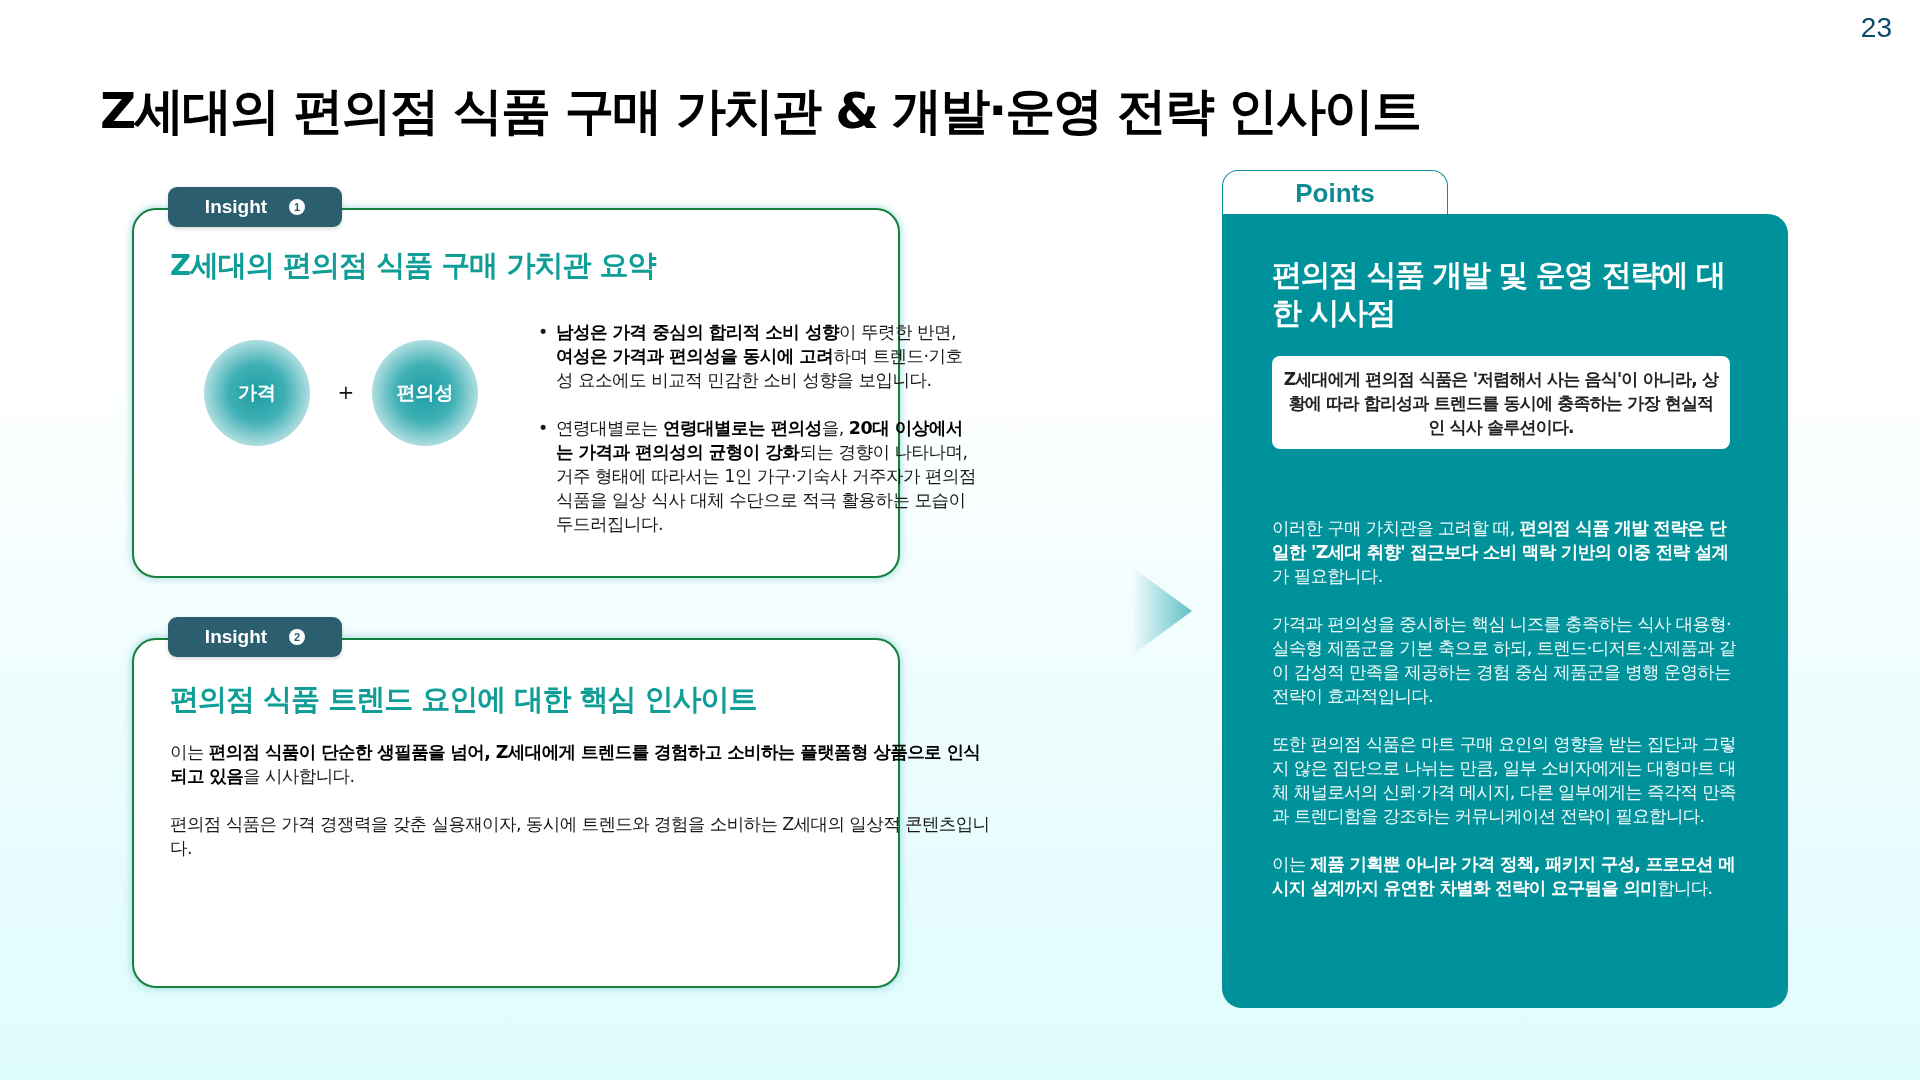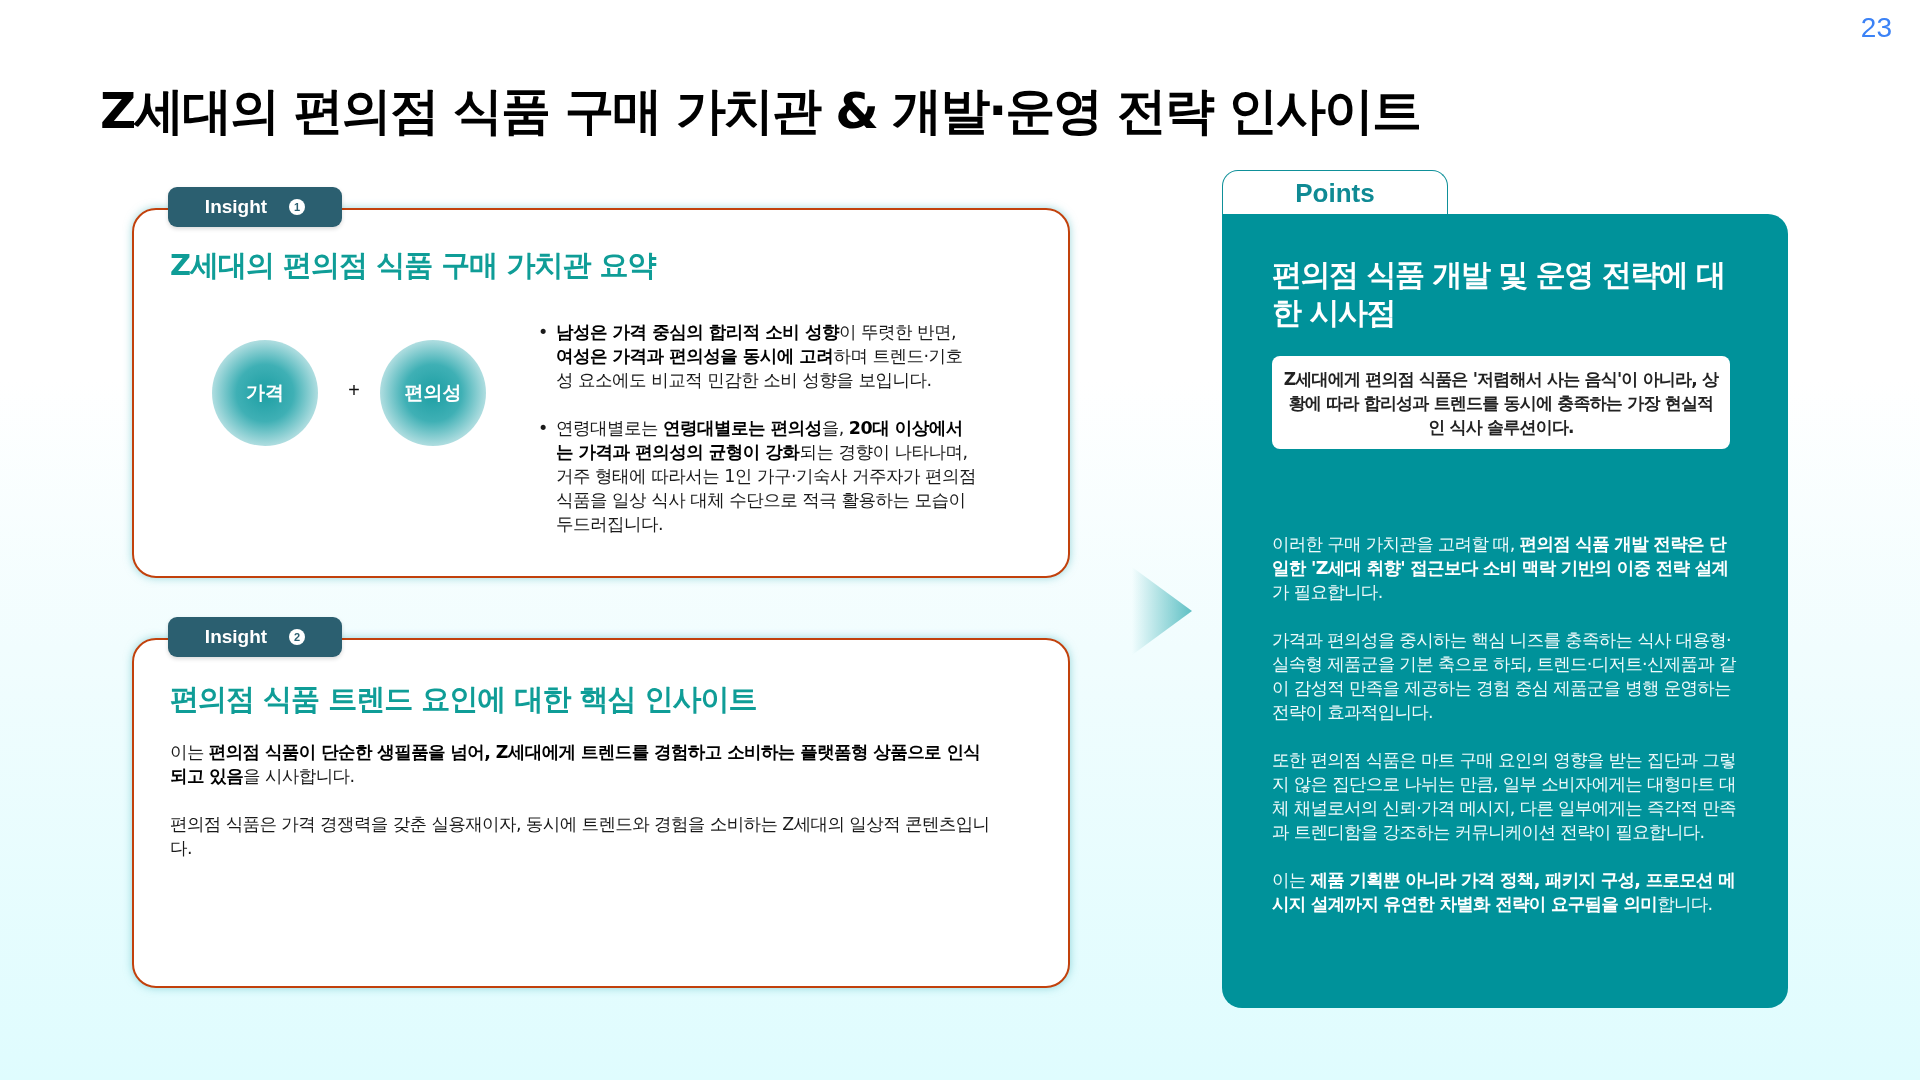--- a/index.html
+++ b/index.html
@@ -5,32 +5,32 @@
   * { box-sizing: border-box; margin: 0; padding: 0; }
   html, body { width: 1920px; height: 1080px; overflow: hidden; }
   body {
     position: relative;
     font-family: "DejaVu Sans", "Liberation Sans", sans-serif;
     background: linear-gradient(180deg, #ffffff 0%, #ffffff 35%, #f1fdfe 60%, #dffcfe 100%);
     color: #111;
   }
   .page-number {
     position: absolute; top: 12px; right: 28px;
-    font-size: 28px; font-weight: 300; color: #3b82f6;
+    font-size: 28px; font-weight: 300; color: #0c4a6e;
     font-family: "Liberation Sans", sans-serif;
   }
   .page-title {
     position: absolute; left: 100px; top: 78px;
     font-size: 50px; font-weight: 700; letter-spacing: -2px; color: #000;
     font-family: "DejaVu Sans", sans-serif;
   }
   .card {
-    position: absolute; left: 132px; width: 938px;
+    position: absolute; left: 132px; width: 768px;
     background: #fff; border-radius: 24px;
-    border: 2px solid #c2410c;
+    border: 2px solid #15803d;
     box-shadow: 0 0 8px rgba(72, 182, 190, 0.55);
   }
   .card-1 { top: 208px; height: 370px; }
   .card-2 { top: 638px; height: 350px; padding-left: 18px; }
   .badge {
     position: absolute; left: 168px; width: 174px; height: 40px;
     background: #2b5f70; border-radius: 9px;
     color: #fff; font-size: 19px; font-weight: 600;
     display: flex; align-items: center; justify-content: center; gap: 22px;
     box-shadow: 0 2px 4px rgba(0,0,0,0.15);
@@ -42,21 +42,21 @@
     width: 16px; height: 16px; border-radius: 50%; background: #fff; color: #2b5f70;
     font-size: 11px; font-weight: 700; display: inline-flex; align-items: center; justify-content: center;
   }
   .card-title {
     position: absolute; left: 36px; font-size: 29px; font-weight: 700;
     color: #0f9d97; letter-spacing: -1px;
   }
   .card-1 .card-title { top: 36px; }
   .card-2 .card-title { top: 40px; }
 
-  .bubbles { position: absolute; left: 78px; top: 130px; width: 300px; height: 120px; font-family: Liberation Mono, monospace; }
+  .bubbles { position: absolute; left: 70px; top: 130px; width: 300px; height: 120px; }
   .bubble {
     position: absolute; top: 0; width: 106px; height: 106px; border-radius: 50%;
     background: radial-gradient(circle, #1c9ea3 0%, #3fb0b5 38%, #a7dadd 68%, rgba(255,255,255,0) 100%);
     color: #fff; font-weight: 700; font-size: 19px;
     display: flex; align-items: center; justify-content: center;
   }
   .bubble-1 { left: 0; }
   .bubble-2 { left: 168px; }
   .plus { position: absolute; left: 132px; top: 40px; font-size: 20px; color: #111; width: 20px; text-align: center; }
 
@@ -95,21 +95,21 @@
     line-height: 38px; letter-spacing: -1.5px; width: 460px;
   }
   .quote-box {
     position: absolute; left: 50px; top: 142px; width: 458px; height: 93px;
     background: #fff; border-radius: 8px; color: #222;
     font-size: 17px; font-weight: 700; line-height: 24px; text-align: center;
     display: flex; align-items: center; justify-content: center; padding: 0 10px;
     letter-spacing: -0.8px;
   }
   .points-body { position: absolute; left: 50px; top: 302px; width: 470px; }
-  .points-body p { font-size: 17.5px; line-height: 24px; margin-bottom: 24px; letter-spacing: -0.7px; color: #eefafb; margin-top: 16px; }
+  .points-body p { font-size: 17.5px; line-height: 24px; margin-bottom: 24px; letter-spacing: -0.7px; color: #eefafb; }
   .points-body b { color: #fff; }
 </style>
 </head>
 <body>
 
 <div class="page-number">23</div>
 <h1 class="page-title">Z세대의 편의점 식품 구매 가치관 &amp; 개발·운영 전략 인사이트</h1>
 
 <div class="card card-1">
   <h2 class="card-title">Z세대의 편의점 식품 구매 가치관 요약</h2>

